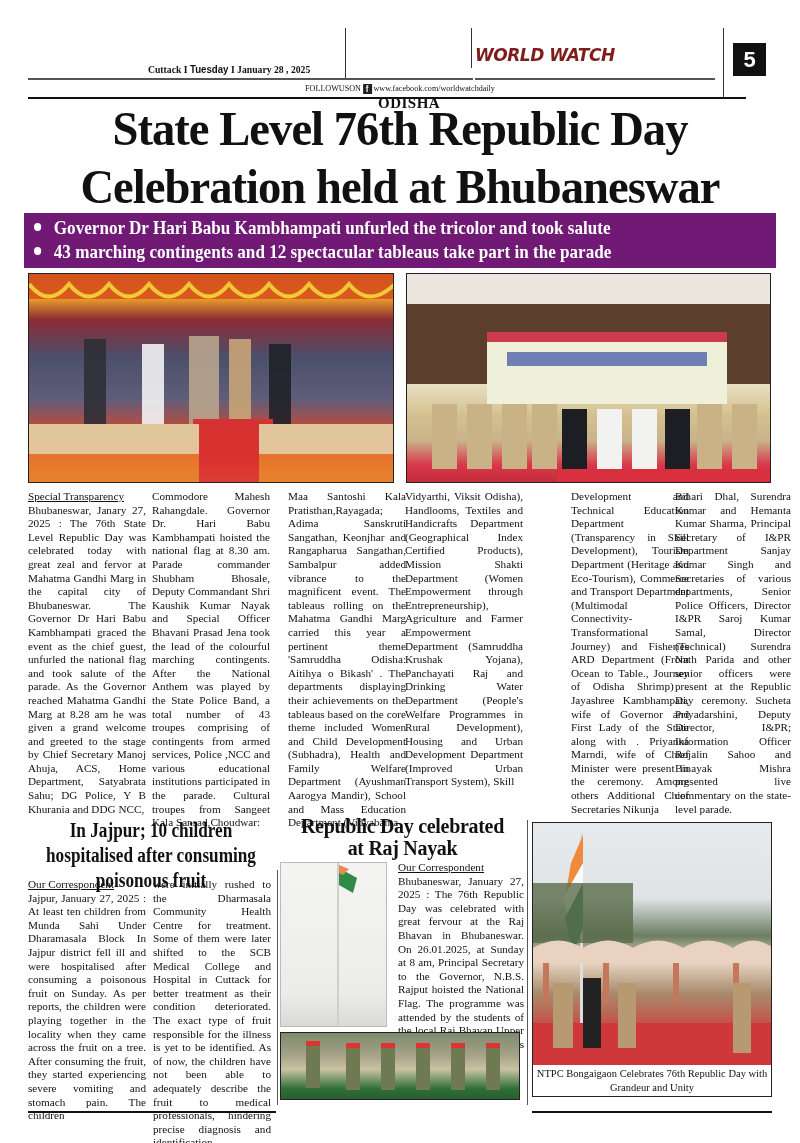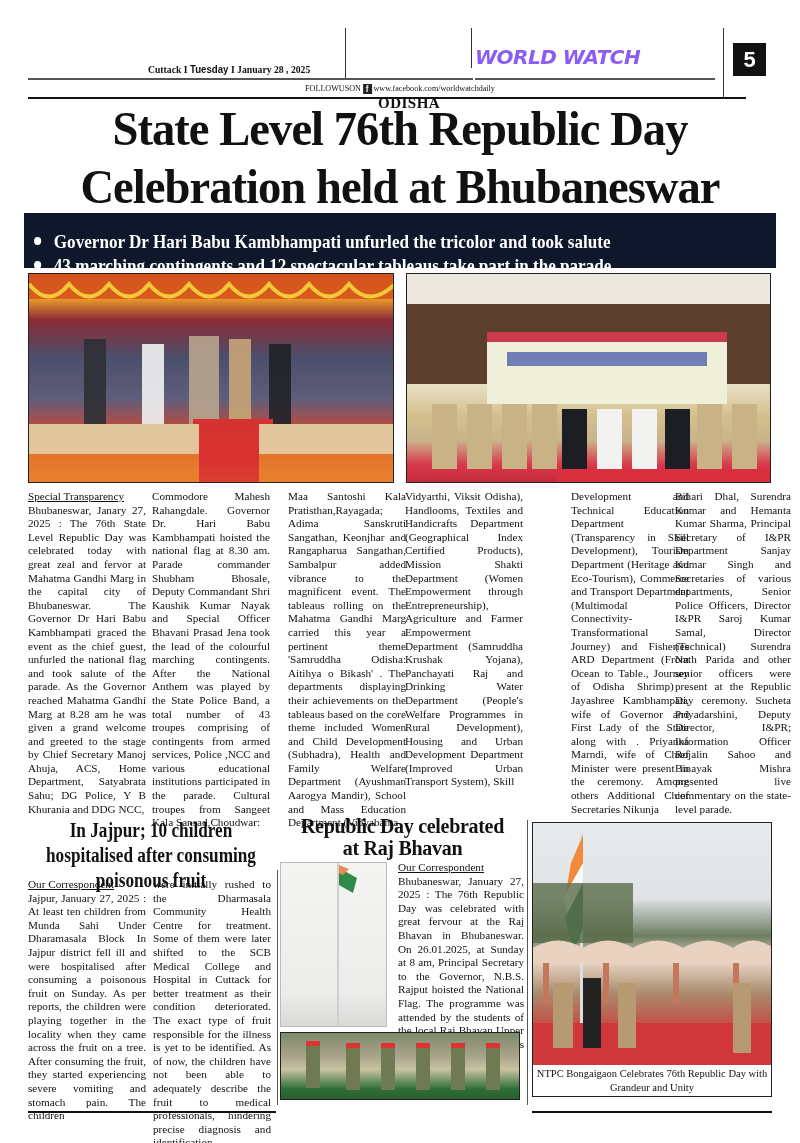--- a/index.html
+++ b/index.html
@@ -4,32 +4,32 @@
 <style>
   * { box-sizing: border-box; margin: 0; padding: 0; }
   body { width: 800px; height: 1143px; background: #ffffff; position: relative; overflow: hidden; font-family: "Liberation Serif", serif; color: #111; }
 
   
   .masthead { position: absolute; left: 0; top: 0; width: 800px; height: 100px; }
   .dateline { position: absolute; left: 148px; top: 63px; font-size: 11px; font-weight: bold; font-family: "Liberation Serif", serif; white-space: nowrap; transform: scaleX(0.88); transform-origin: left; }
   .dateline .day { font-family: "Liberation Sans", sans-serif; }
   .vline { position: absolute; width: 1px; background: #333; }
   .section-name { position: absolute; left: 378px; top: 47px; font-size: 15px; font-weight: bold; letter-spacing: 0.5px; margin-top: 48px; }
-  .brand { position: absolute; left: 475px; top: 45px; font-family: "DejaVu Sans", sans-serif; font-size: 20px; font-weight: bold; color: #8b5cf6; font-style: italic; letter-spacing: -0.5px; }
+  .brand { position: absolute; left: 475px; top: 45px; font-family: "DejaVu Sans", sans-serif; font-size: 17px; font-weight: bold; color: #7f1d1d; font-style: italic; letter-spacing: -0.5px; }
   .page-num { position: absolute; left: 733px; top: 43px; width: 33px; height: 33px; background: #111; color: #fff; font-family: "Liberation Sans", sans-serif; font-weight: bold; font-size: 22px; display: flex; align-items: center; justify-content: center; }
   .hrule1 { position: absolute; left: 28px; top: 78px; width: 445px; height: 2px; background: #555; }
   .hrule1b { position: absolute; left: 475px; top: 78px; width: 240px; height: 2px; background: #555; }
   .follow { position: absolute; left: 0; width: 800px; top: 83px; text-align: center; font-size: 9px; white-space: nowrap; transform: scaleX(0.9); }
   .fb-icon { display: inline-block; width: 10px; height: 10px; background: #222; color: #fff; font-family: "Liberation Sans", sans-serif; font-weight: bold; font-size: 9px; line-height: 11px; text-align: center; vertical-align: -1px; margin: 0 2px; }
   .hrule2 { position: absolute; left: 28px; top: 97px; width: 718px; height: 2px; background: #111; }
 
   
   .headline { position: absolute; left: 0; top: 100px; width: 800px; text-align: center; font-family: "Liberation Serif", serif; font-weight: bold; font-size: 49px; line-height: 58px; letter-spacing: -1px; transform: scaleX(0.95); }
 
-  .highlights { position: absolute; left: 24px; top: 213px; width: 752px; height: 55px; background: #0f172a; color: #fff; padding: 17px 10px; }
+  .highlights { position: absolute; left: 24px; top: 213px; width: 752px; height: 55px; background: #701a75; color: #fff; padding: 3px 10px; }
   .highlights .hl { font-weight: bold; font-size: 19px; line-height: 24px; white-space: nowrap; transform: scaleX(0.9); transform-origin: left; }
   .highlights .bullet { display: inline-block; width: 8px; height: 8px; background: #fff; border-radius: 50%; margin-right: 14px; vertical-align: 3px; }
 
   
   .photo { position: absolute; border: 1px solid #222; overflow: hidden; }
   .photo1 { left: 28px; top: 273px; width: 366px; height: 210px; background: linear-gradient(180deg, #b7361b 0%, #e89a2a 12%, #8c2b35 22%, #4b4f6b 40%, #5f5d7b 60%, #c24a3a 75%, #e03a3a 88%, #f0c64c 100%); }
   .photo2 { left: 406px; top: 273px; width: 365px; height: 210px; background: linear-gradient(180deg, #ece8e2 0%, #d9d2ca 12%, #6b4a33 24%, #5a3d2a 40%, #e9e2c8 52%, #d4c08e 68%, #c9b48b 80%, #d9364a 92%, #c42d3a 100%); }
   .photo3 { left: 280px; top: 862px; width: 107px; height: 165px; background: linear-gradient(180deg, #f4f4f2 0%, #ecedeb 80%, #d9d9d6 100%); border-color: #bbb; }
   .photo4 { left: 280px; top: 1032px; width: 240px; height: 68px; background: linear-gradient(180deg, #7b8a6a 0%, #a9a38a 35%, #c9c3a3 55%, #2d6e36 85%, #2a5f2f 100%); }
   .photo5 { left: 532px; top: 822px; width: 240px; height: 253px; background: linear-gradient(180deg, #e7ebee 0%, #dfe3e6 30%, #6d7d62 45%, #e9d7c6 55%, #a98a6c 68%, #d03a3a 85%, #c52f2f 100%); }
@@ -148,21 +148,21 @@
 <div class="sub-hl jajpur-hl">In Jajpur; 10 children hospitalised after consuming poisonous fruit</div>
 <div class="col j1">
   <span class="byline">Our Correspondent</span>
   <span>Jajpur, January 27, 2025 : At least ten children from Munda Sahi Under Dharamasala Block In Jajpur district fell ill and were hospitalised after consuming a poisonous fruit on Sunday. As per reports, the children were playing together in the locality when they came across the fruit on a tree. After consuming the fruit, they started experiencing severe vomiting and stomach pain. The children</span>
 </div>
 <div class="col j2">were initially rushed to the Dharmasala Community Health Centre for treatment. Some of them were later shifted to the SCB Medical College and Hospital in Cuttack for better treatment as their condition deteriorated. The exact type of fruit responsible for the illness is yet to be identified. As of now, the children have not been able to adequately describe the fruit to medical professionals, hindering precise diagnosis and identification.</div>
 <div class="vsep" style="left:277px; top:870px; height:235px;"></div>
 
 <div class="sub-hl raj-hl">
   <div>Republic Day celebrated</div>
-  <div>at Raj Bhavan</div>
+  <div>at Raj Nayak</div>
 </div>
 <div class="photo photo3">
   <svg width="107" height="165">
     <rect x="56" y="0" width="2" height="165" fill="#cfcfcf"></rect>
     <polygon points="58,5 76,15 72,30 58,22" fill="#2f8a4a"></polygon>
     <polygon points="58,2 68,6 62,12 58,10" fill="#e98b58"></polygon>
   </svg>
 </div>
 <div class="col r1">
   <span class="byline">Our Correspondent</span>

